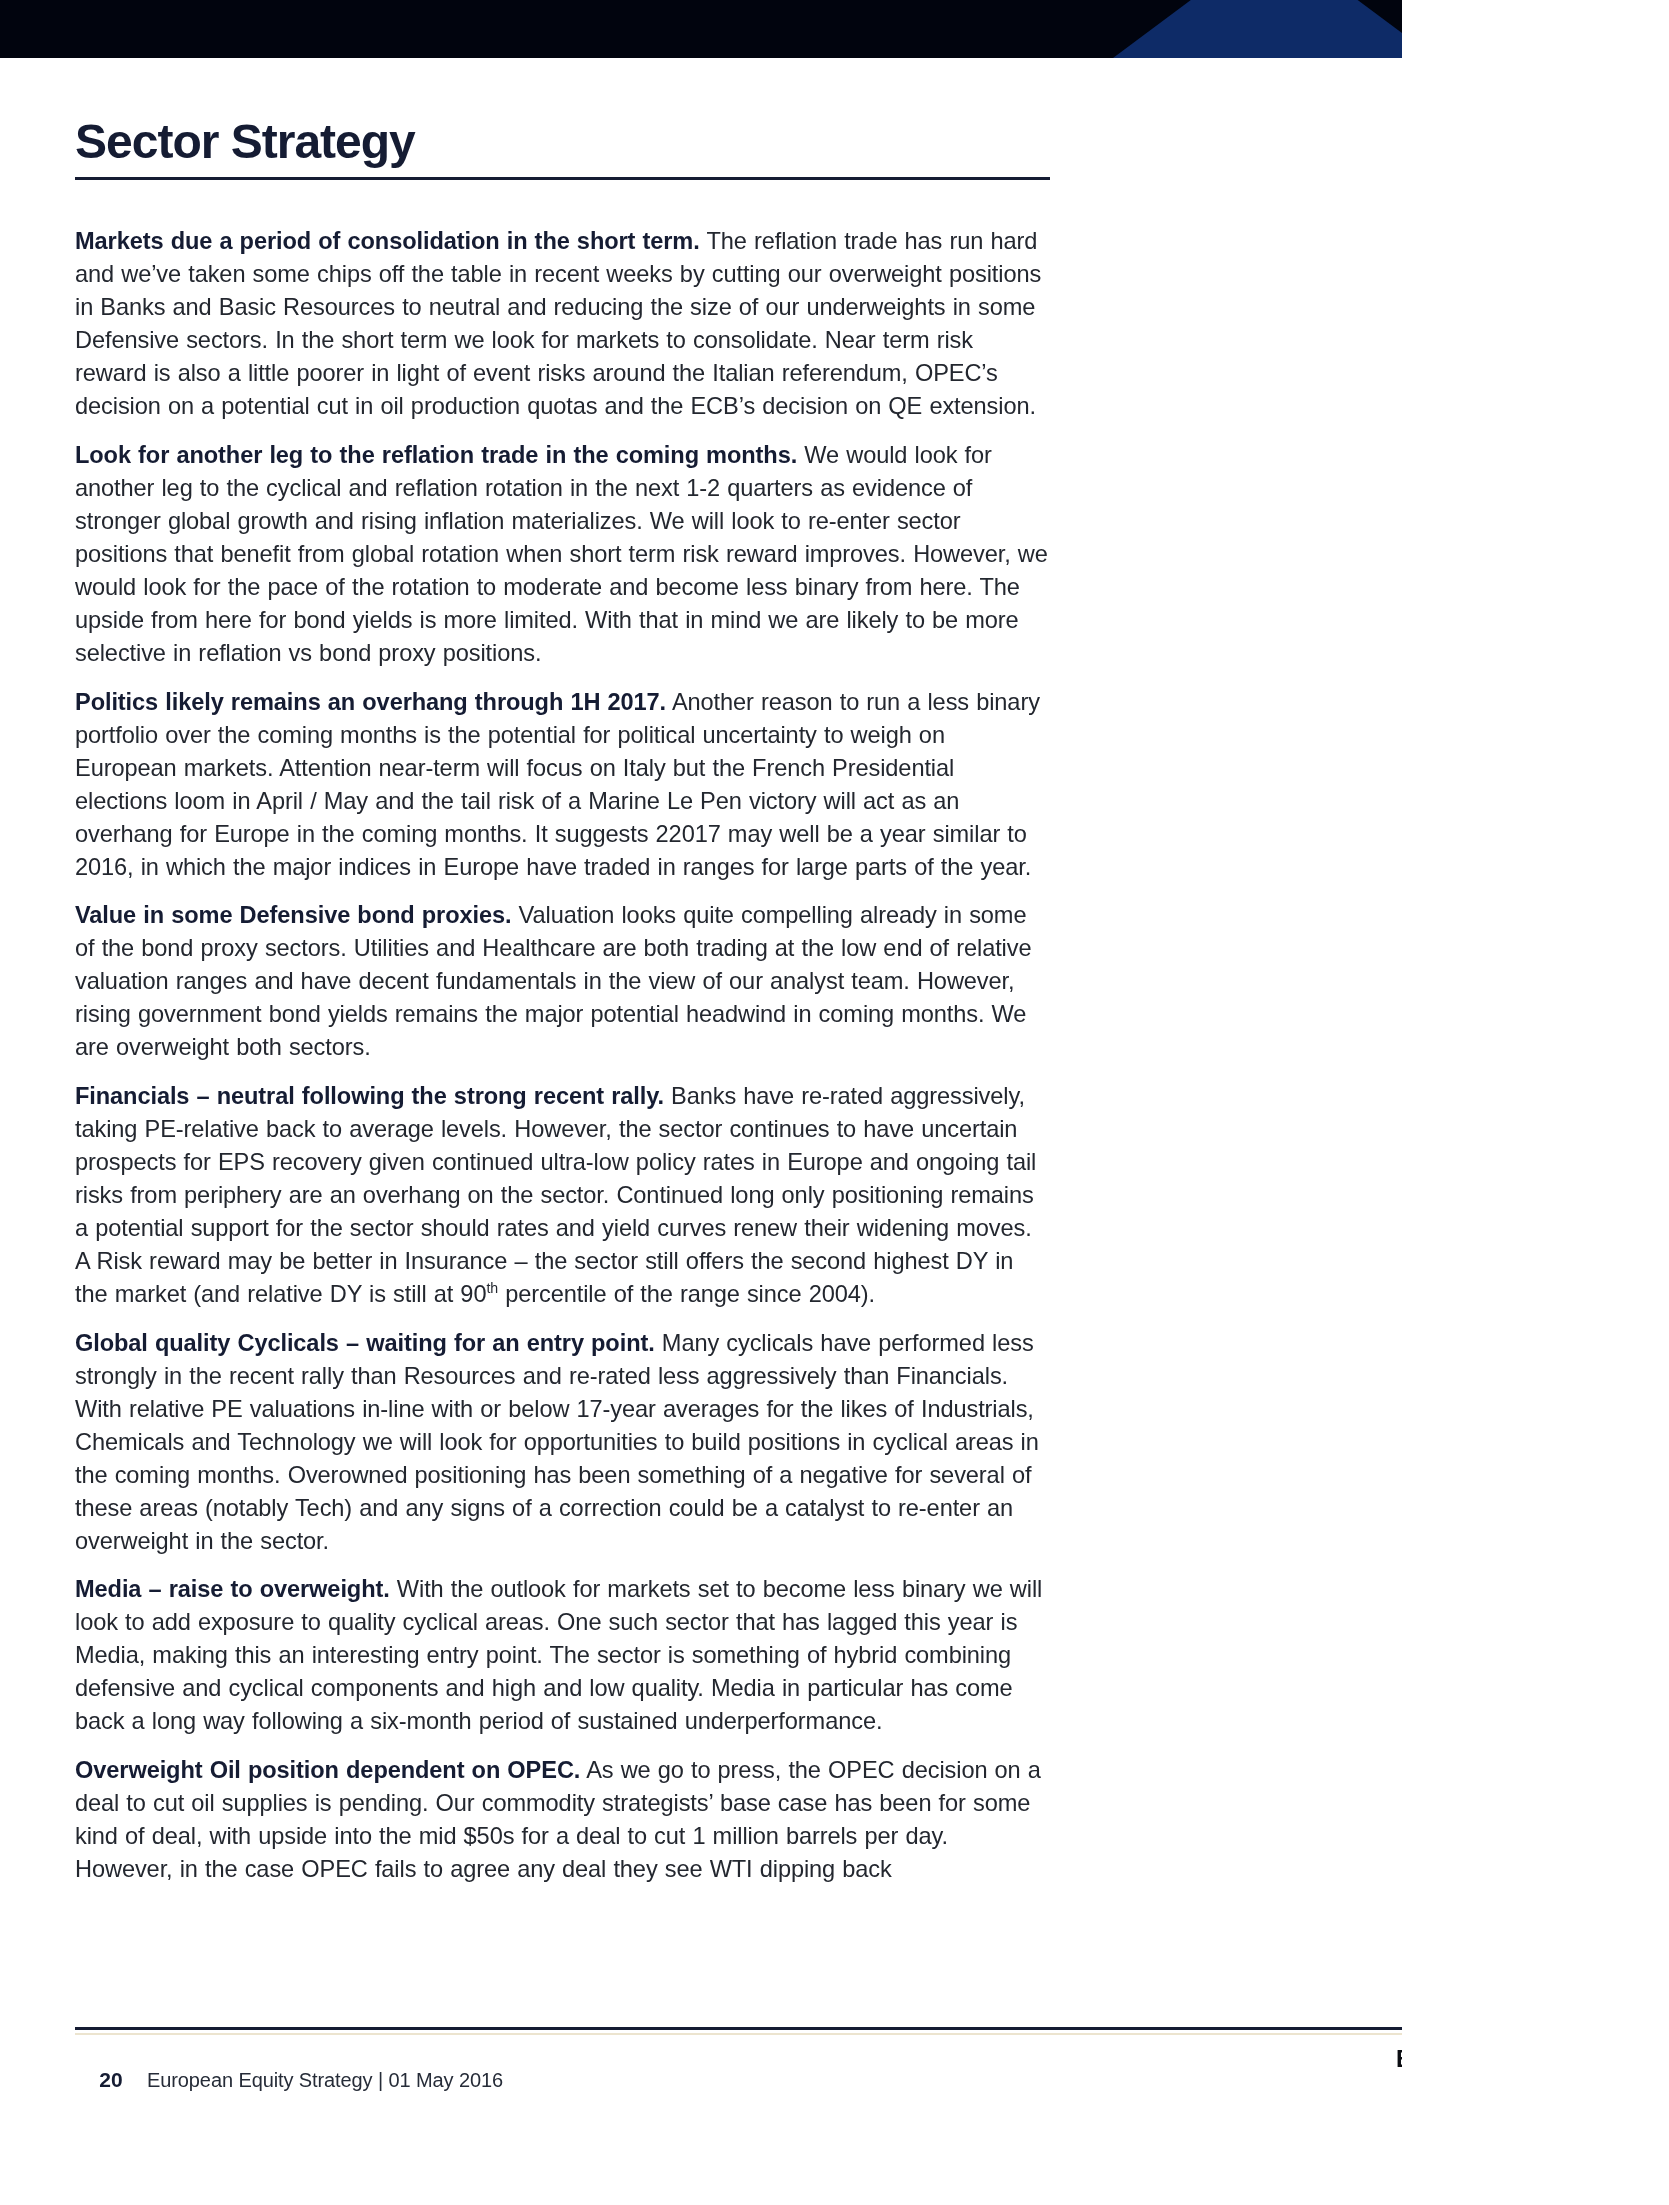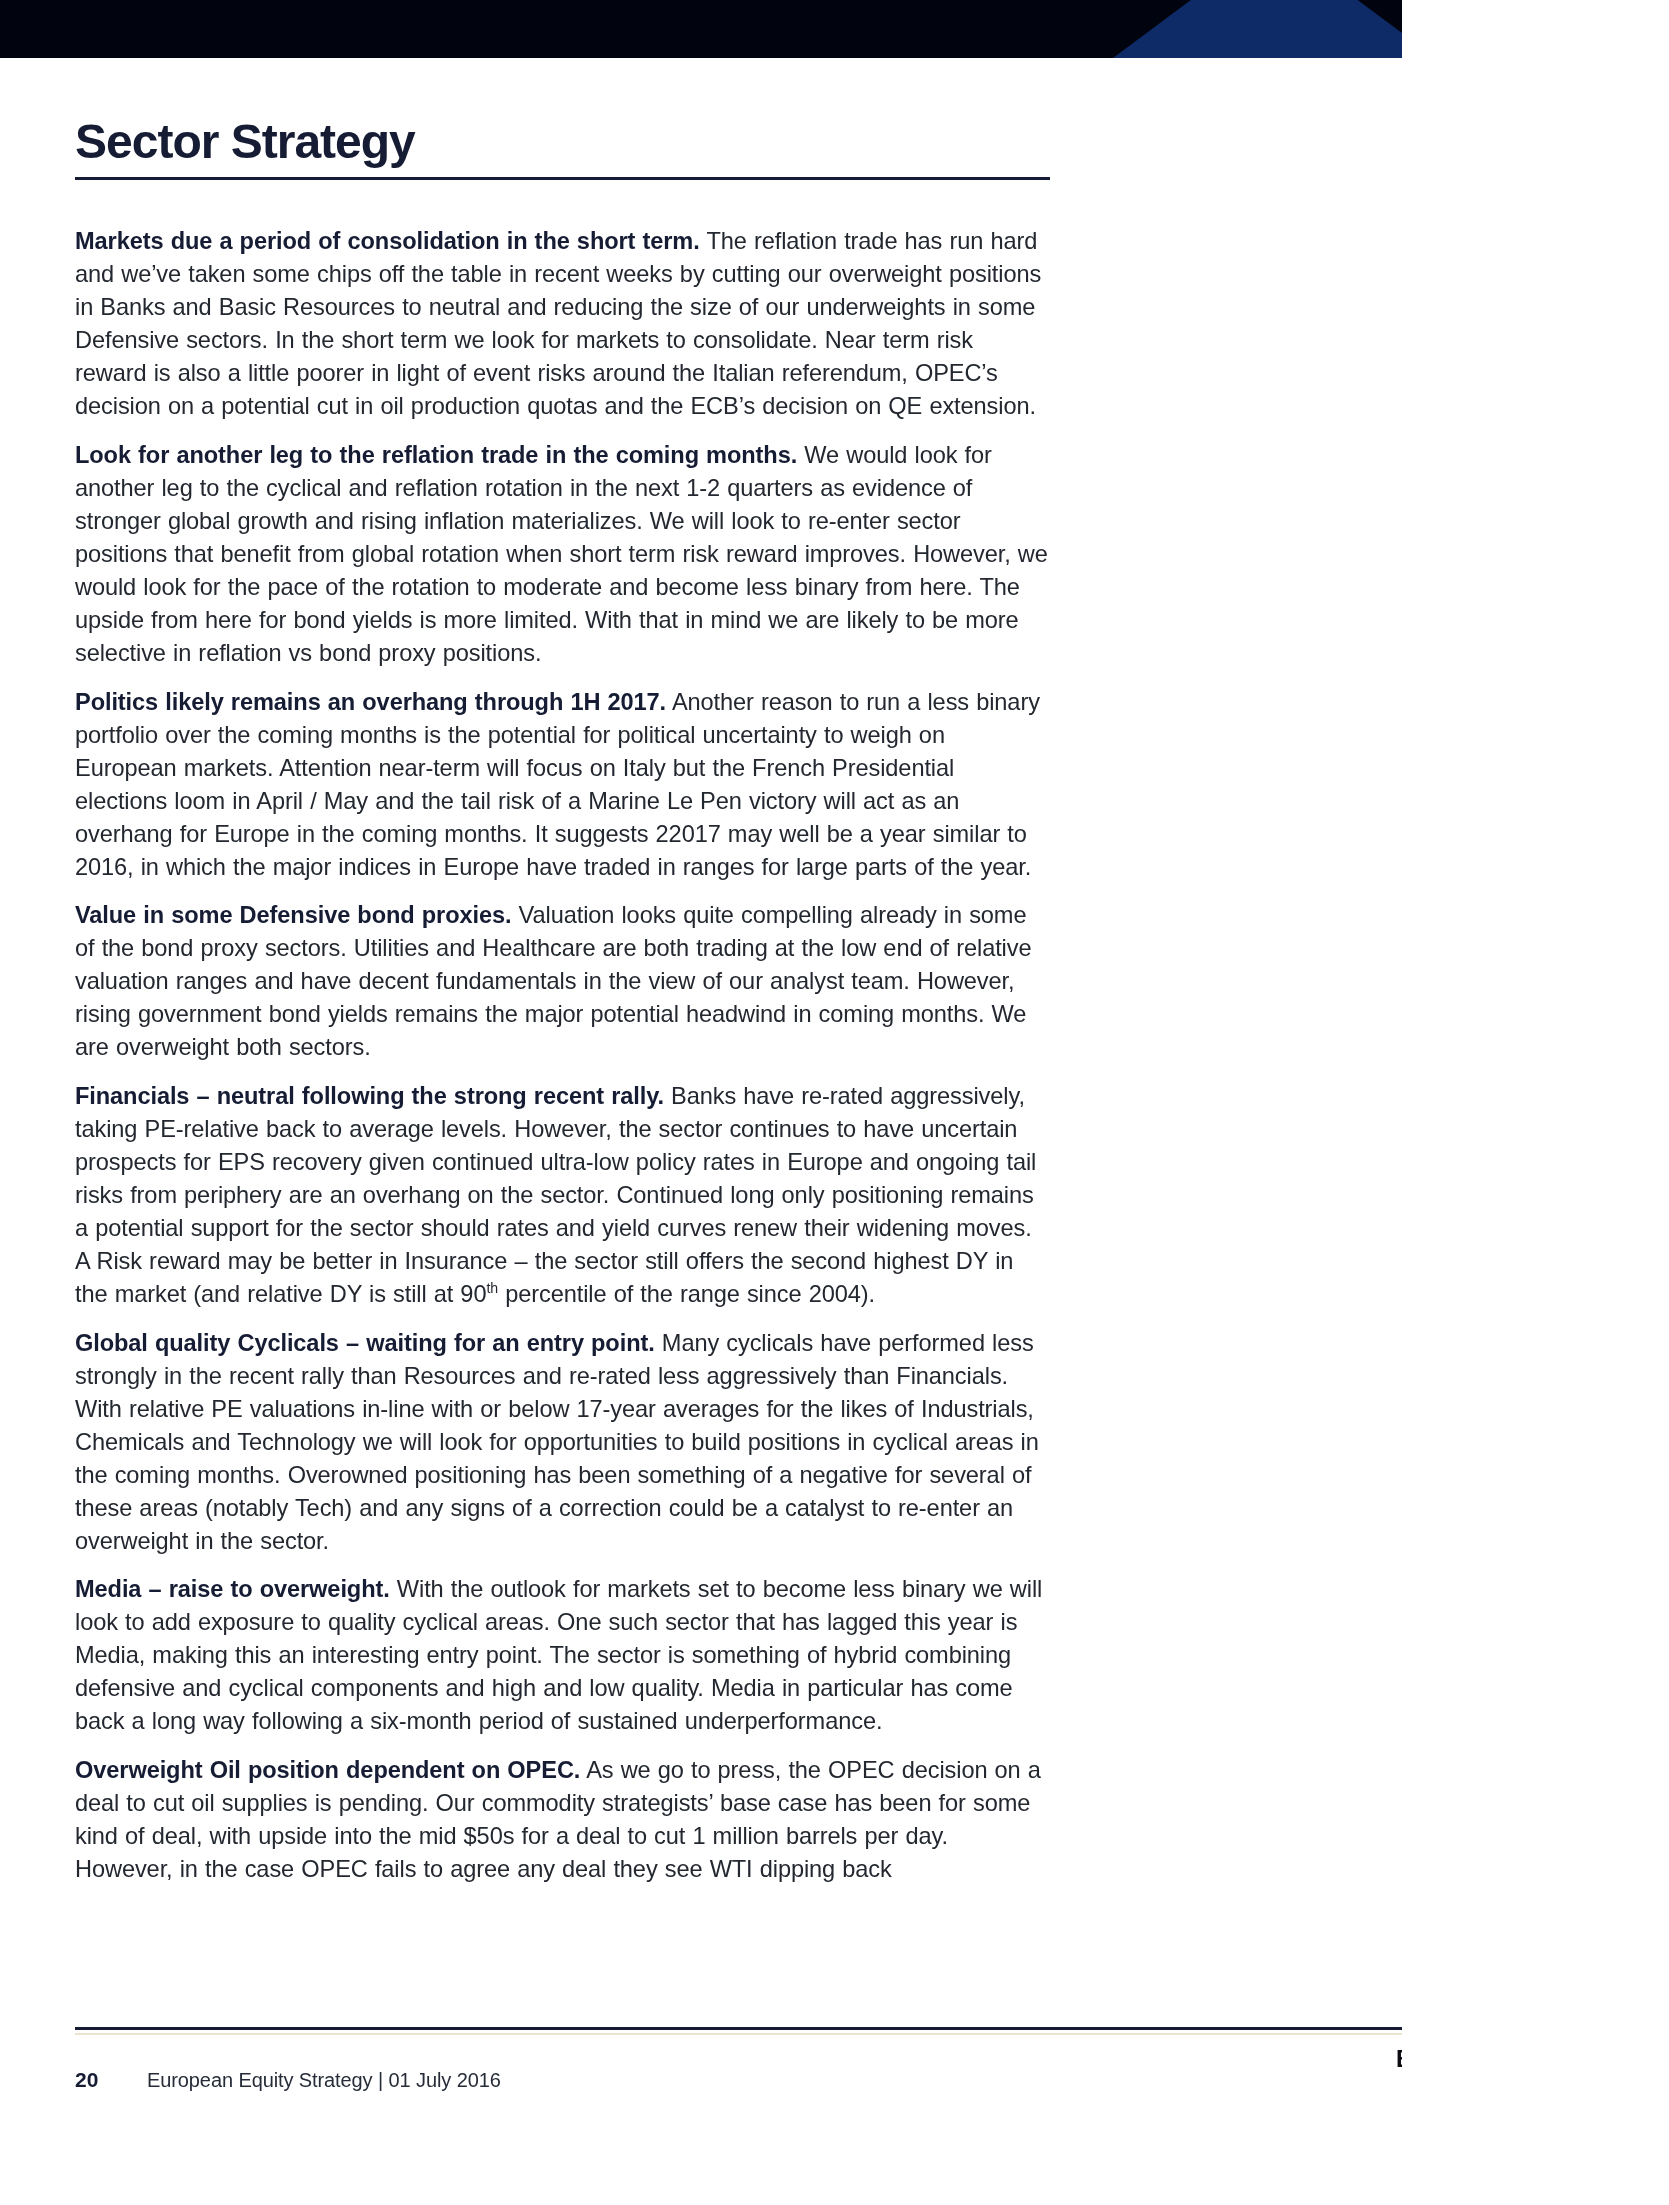--- a/index.html
+++ b/index.html
@@ -31,21 +31,21 @@
     margin:0 0 15.7px 0;font-size:23.6px;line-height:33px;
     color:var(--body-ink);word-spacing:0.7px;letter-spacing:-0.1px;
   }
   p.para .lead{font-weight:bold;color:var(--navy-ink);}
   p.para sup{font-size:0.6em;line-height:0;vertical-align:super;}
 
   
   .footer-rule{position:absolute;left:75px;top:2027px;width:1522px;height:3.3px;background:var(--navy-ink);}
   .footer-rule-accent{position:absolute;left:75px;top:2033px;width:1517px;height:2px;background:var(--accent-cream);}
   .footer-row{position:absolute;left:75px;top:2068px;display:flex;align-items:baseline;}
-  .page-number{font-size:21px;font-weight:bold;color:var(--navy-ink);width:72px;}
+  .page-number{font-size:21px;font-weight:bold;color:var(--navy-ink);width:72px;text-align:center;}
   .doc-title{font-size:20px;color:#262c38;letter-spacing:-0.1px;}
 
   
   .logo{position:absolute;left:1396px;top:2046px;color:#0b0d12;text-align:center;}
   .logo-line{font-size:23.6px;font-weight:bold;letter-spacing:-1px;word-spacing:-4.6px;line-height:27px;white-space:nowrap;}
   .flag-icon{position:absolute;left:149px;top:-14.4px;width:56px;height:42px;}
 
   
   .watermark{
     position:absolute;right:10.5px;top:2156px;font-size:35px;color:#1e1e1e;
@@ -79,21 +79,21 @@
         <p class="para"><span class="lead">Global quality Cyclicals – waiting for an entry point.</span><span> Many cyclicals have performed less strongly in the recent rally than Resources and re-rated less aggressively than Financials. With relative PE valuations in-line with or below 17-year averages for the likes of Industrials, Chemicals and Technology we will look for opportunities to build positions in cyclical areas in the coming months. Overowned positioning has been something of a negative for several of these areas (notably Tech) and any signs of a correction could be a catalyst to re-enter an overweight in the sector.</span></p>
         <p class="para"><span class="lead">Media – raise to overweight.</span><span> With the outlook for markets set to become less binary we will look to add exposure to quality cyclical areas. One such sector that has lagged this year is Media, making this an interesting entry point. The sector is something of hybrid combining defensive and cyclical components and high and low quality. Media in particular has come back a long way following a six-month period of sustained underperformance.</span></p>
         <p class="para"><span class="lead">Overweight Oil position dependent on OPEC.</span><span> As we go to press, the OPEC decision on a deal to cut oil supplies is pending. Our commodity strategists’ base case has been for some kind of deal, with upside into the mid $50s for a deal to cut 1 million barrels per day. However, in the case OPEC fails to agree any deal they see WTI dipping back</span></p>
       </div>
   </div>
 
   <div class="footer-rule"></div>
   <div class="footer-rule-accent"></div>
   <div class="footer-row">
     <span class="page-number">20</span>
-    <span class="doc-title">European Equity Strategy | 01 July 2016</span>
+    <span class="doc-title">European Equity Strategy | 01 May 2016</span>
   </div>
 
   <div class="logo">
     <div class="logo-line">Bank of America</div>
     <div class="logo-line">Merrill April</div>
     <svg class="flag-icon" viewBox="0 0 100 74" xmlns="http://www.w3.org/2000/svg">
       <g fill="#0a0c10">
         <path d="M4 40 L56 10 L66 13 L14 43 Z"></path>
         <path d="M14 49 L66 19 L76 22 L24 52 Z"></path>
         <path d="M24 58 L76 28 L86 31 L34 61 Z"></path>

